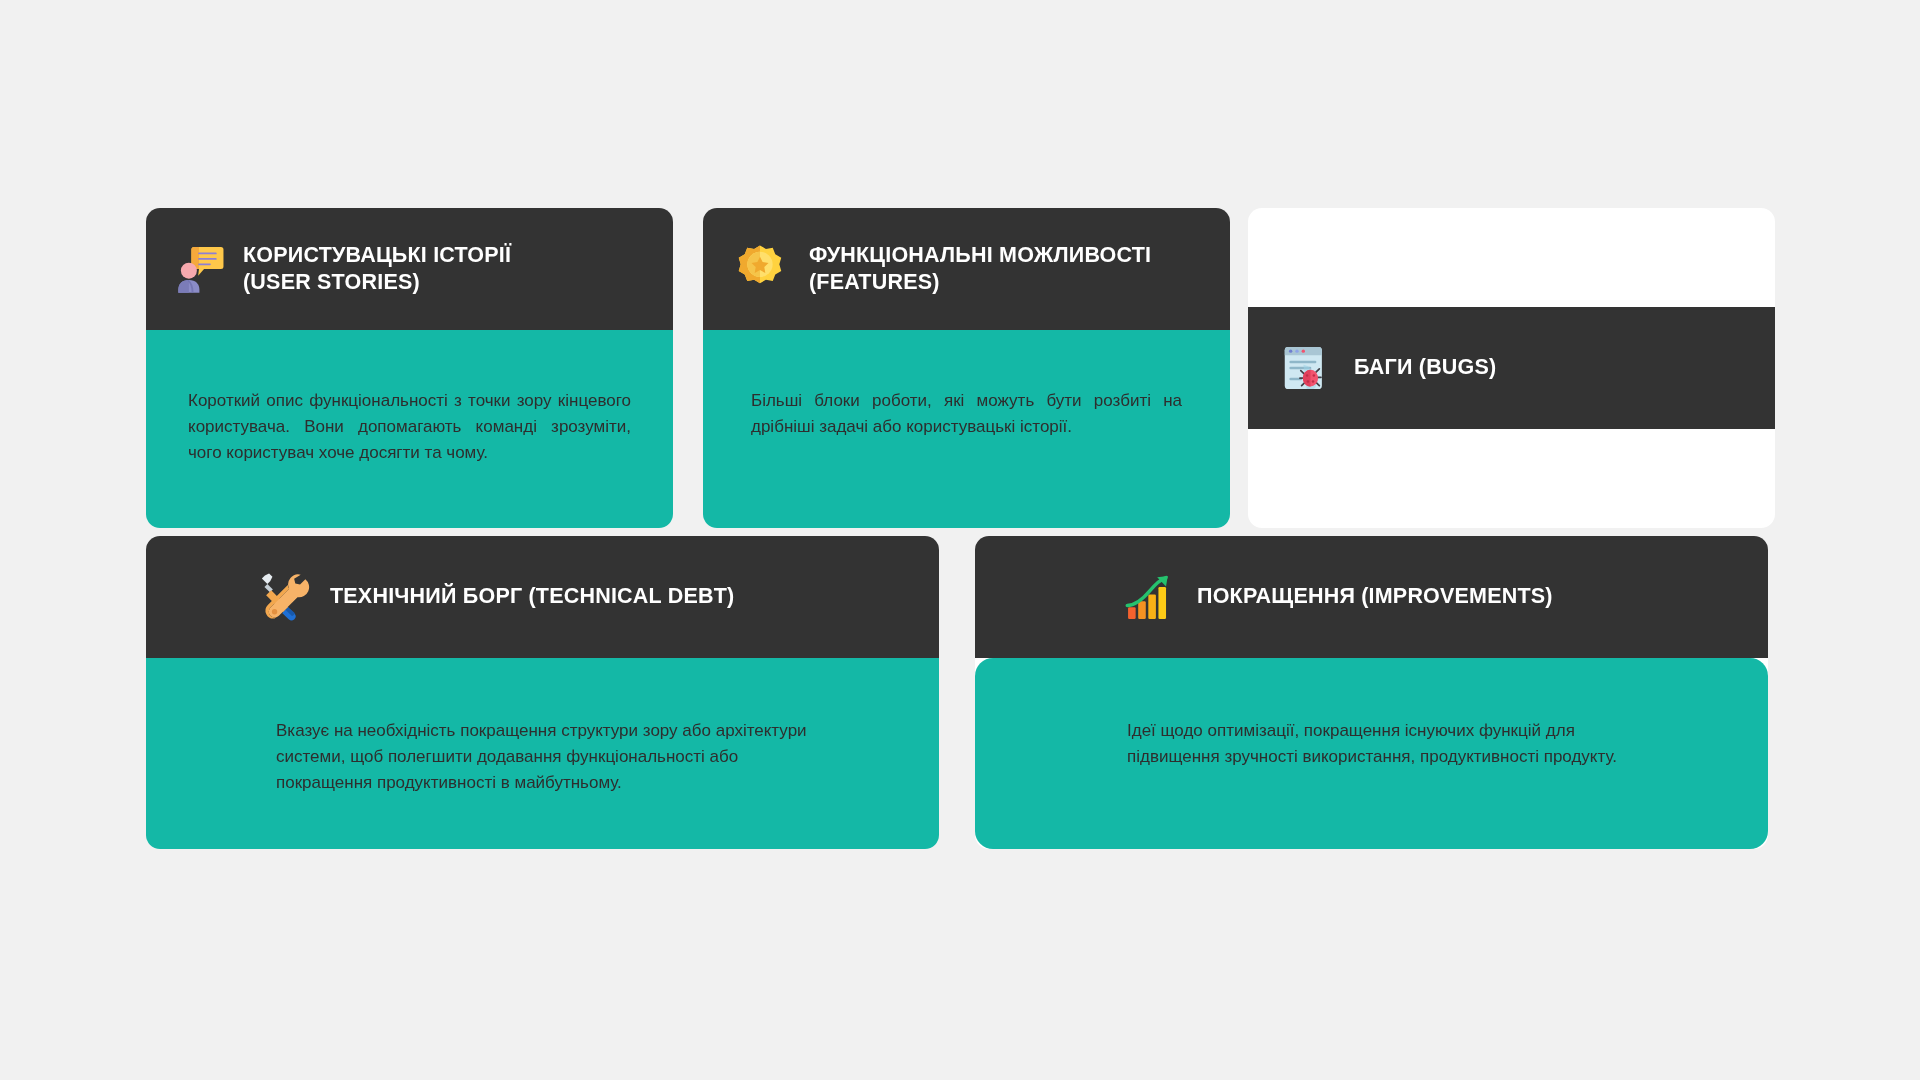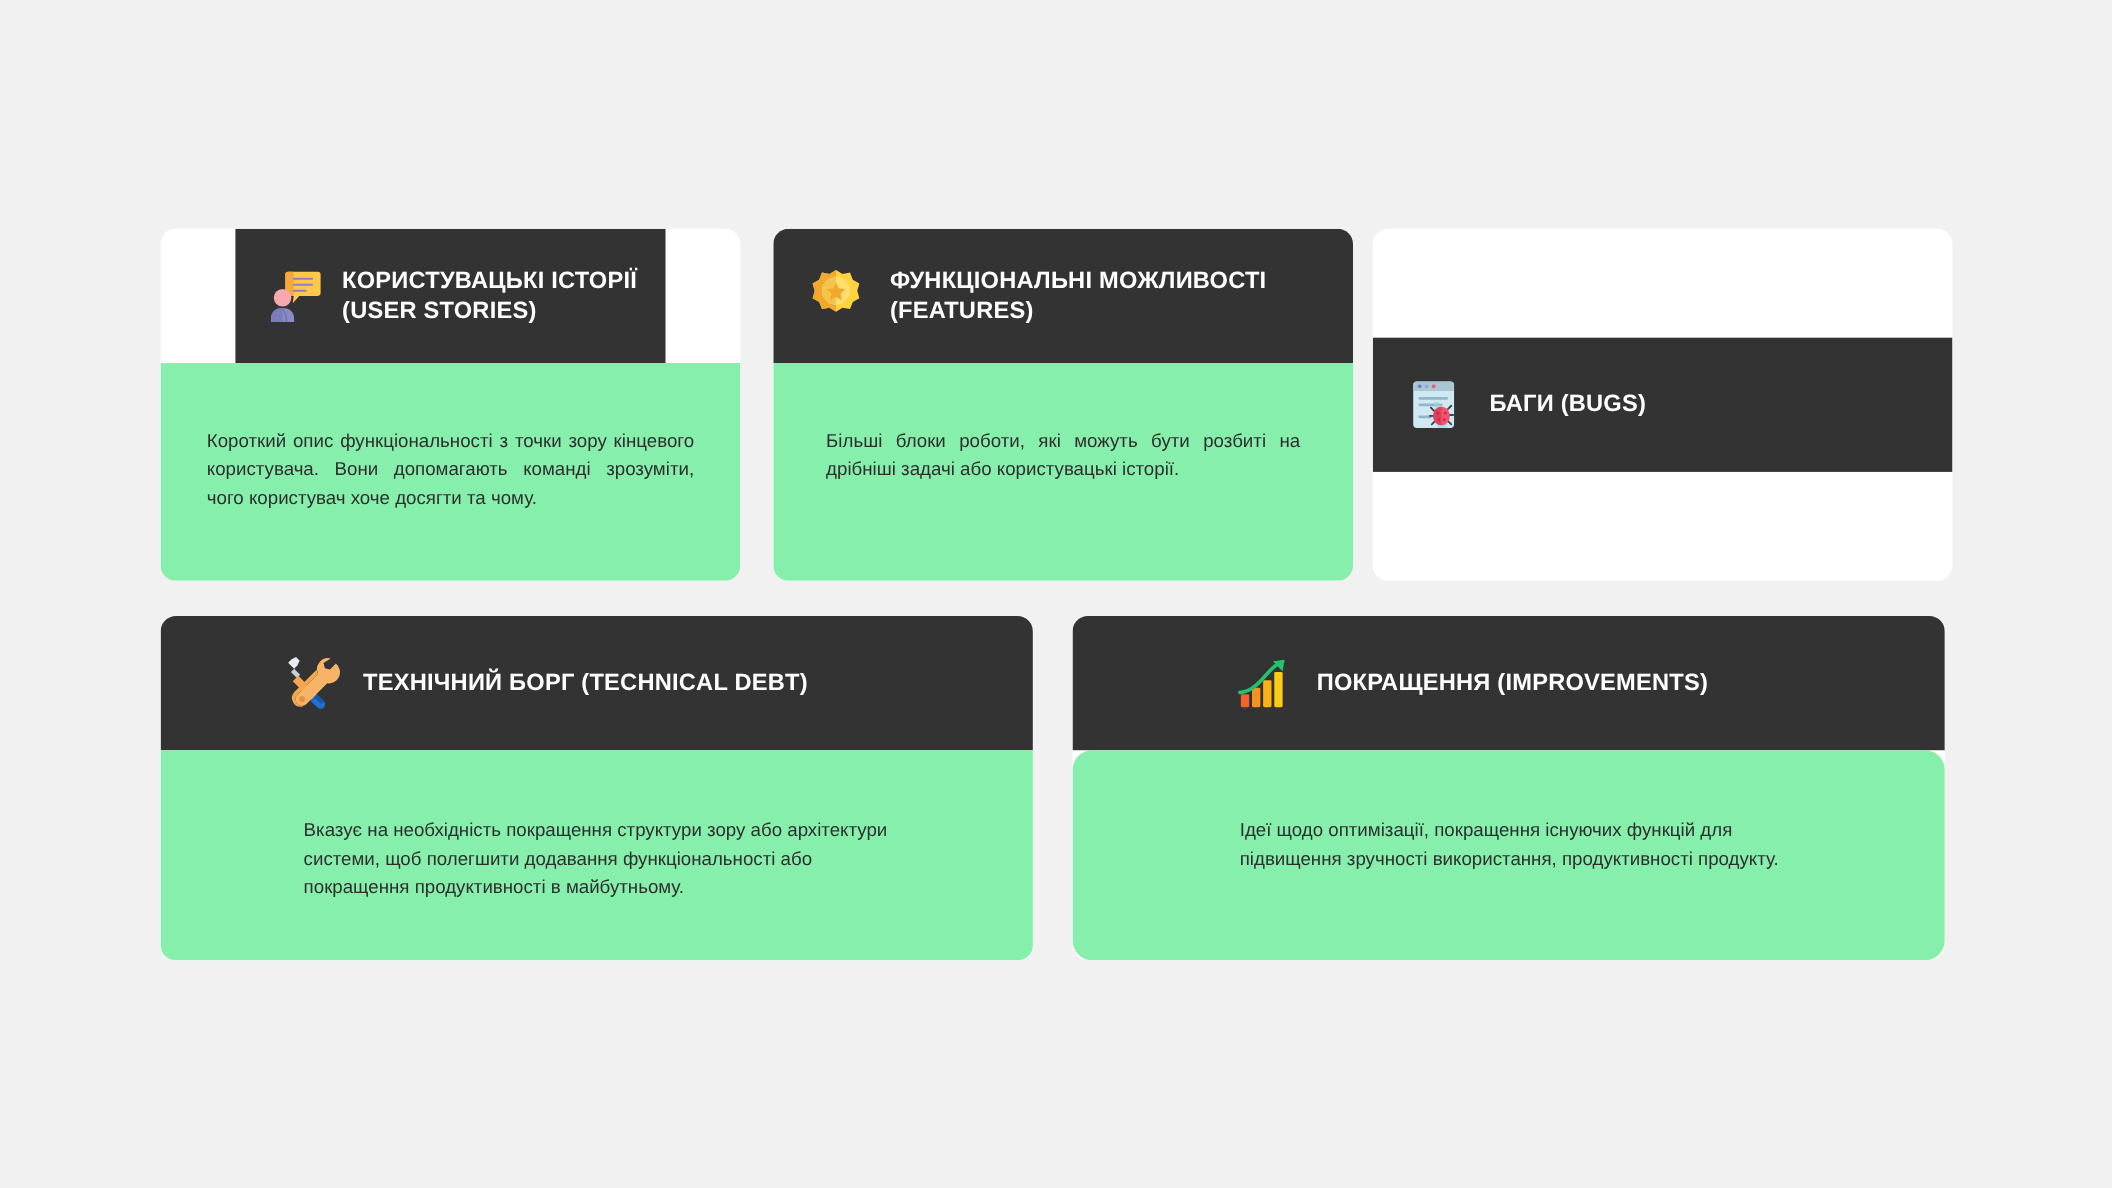--- a/index.html
+++ b/index.html
@@ -44,50 +44,50 @@
 
   .card-title {
     color: #ffffff;
     font-weight: 700;
     text-transform: uppercase;
     letter-spacing: 0.2px;
     line-height: 1.26;
   }
 
   .card-body {
-    background: #86efac;
+    background: #14b8a6;
     flex: 1 1 auto;
     color: #2e2e2e;
     line-height: 1.52;
   }
 
   
   .row1 { width: 527px; height: 320px; top: 208px; }
   .row1 .card-header { height: 122px; padding: 0 26px; }
   .row1 .card-icon { width: 54px; height: 54px; margin-right: 17px; }
   .row1 .card-title { font-size: 21.5px; }
   .row1 .card-body {
     font-size: 17px;
     padding: 58px 42px 0 42px;
     text-align: justify;
   }
 
-  #card-user-stories  { left: 146px; align-items: center;  }
+  #card-user-stories  { left: 146px;  }
   #card-features      { left: 703px;  }
   #card-bugs          { left: 1248px; justify-content: center; }
 
   #card-features .card-header,
   #card-bugs .card-header { padding-left: 30px; }
   #card-features .card-icon,
   #card-bugs .card-icon { margin-right: 22px; }
   #card-features .card-body { padding-left: 48px; padding-right: 48px; }
   #card-bugs .card-body { padding-left: 48px; padding-right: 48px; }
 
   
-  .row2 { width: 793px; height: 313px; top: 560px; }
+  .row2 { width: 793px; height: 313px; top: 536px; }
   .row2 .card-header { height: 122px; padding: 0 26px; }
   .row2 .card-icon { width: 54px; height: 54px; margin-right: 20px; }
   .row2 .card-title { font-size: 21.5px; }
   .row2 .card-body {
     font-size: 17px;
     padding: 60px 60px 0 60px;
     text-align: left;
   }
 
   #card-tech-debt    { left: 146px;  }

